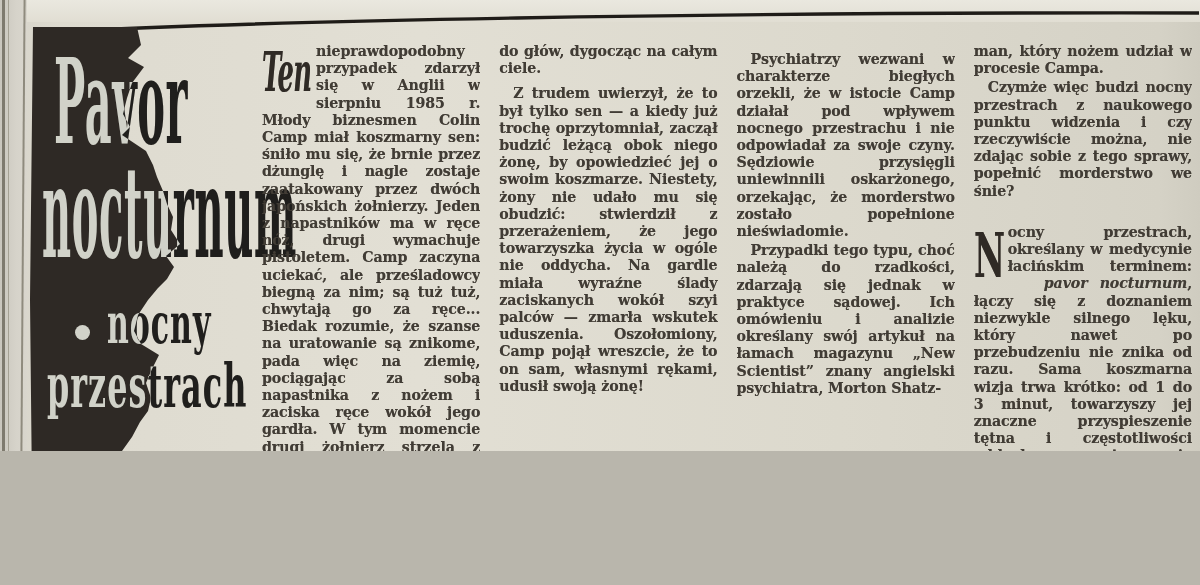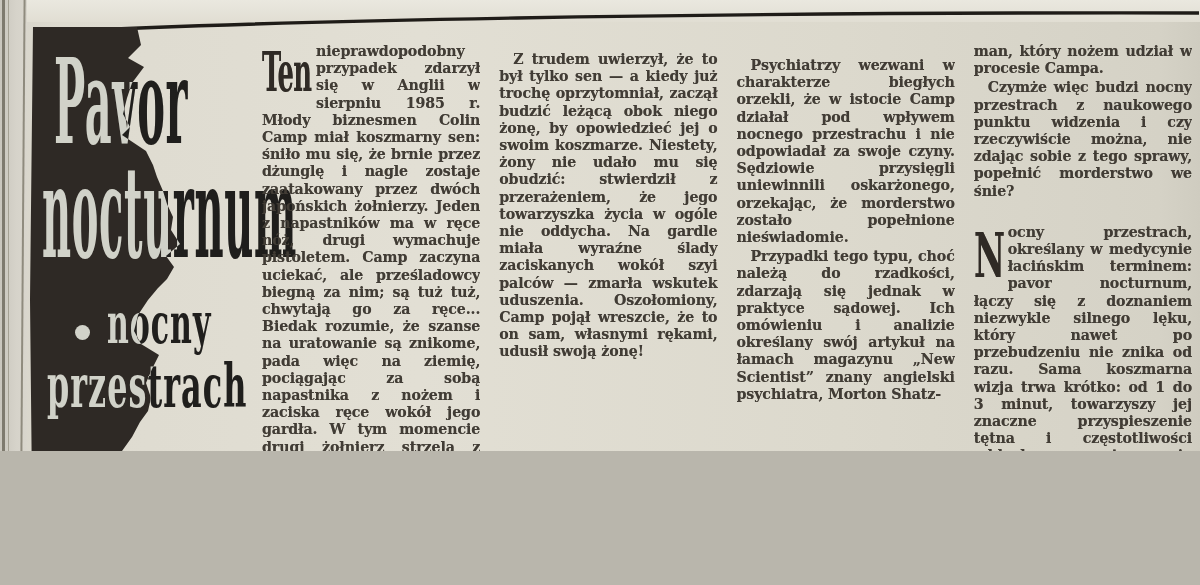--- a/index.html
+++ b/index.html
@@ -27,27 +27,27 @@
   .mh-bullet{position:absolute;left:75px;top:325px;width:15px;height:15px;border-radius:50%;background:#fffbee;}
   
   .columns{position:absolute;left:262px;top:43px;width:930px;height:484px;
     display:flex;gap:19px;}
   .col{flex:1 1 0;height:484px;overflow:hidden;
     color:#413c35;font-size:14.2px;line-height:17.2px;font-weight:bold;
     text-align:justify;letter-spacing:-0.1px;
     text-shadow:0 0 .5px rgba(62,56,48,.55);}
   .col p{margin:0;}
   .col p.indent{text-indent:14px;}
-  .drop-word{float:left;width:48px;height:52px;margin:3px 6px 0 0;}
+  .drop-word{float:left;width:48px;height:52px;margin:3px 6px 0 0;font-style:italic;}
   .drop-word .tx{display:inline-block;font-size:34px;line-height:32px;font-weight:bold;
     letter-spacing:-1px;transform:scale(0.76,1.6);transform-origin:0 0;color:#2f2a25;}
   .drop-cap{float:left;width:28px;height:50px;margin:2px 6px 0 0;}
   .drop-cap .tx{display:inline-block;font-size:40px;line-height:38px;font-weight:bold;
     transform:scale(0.85,1.55);transform-origin:0 0;color:#2f2a25;}
-  .it{}
+  .it{font-style:italic;margin-left:36px;}
 </style>
 </head>
 <body>
 
 <div class="page">
   <div class="top-paper"></div>
 
   <div class="spine">
     <div class="spine-line sl1"></div>
     <div class="spine-line sl2"></div>
@@ -69,24 +69,25 @@
     <div class="mh-bullet"></div>
     <div class="mh-word w3">nocny</div>
     <div class="mh-word w4">przestrach</div>
   </div>
 
   <div class="columns">
       <div class="col">
         <p><span class="drop-word"><span class="tx">Ten</span></span><span>nieprawdopodobny przypadek zdarzył się w Anglii w sierpniu 1985 r. Młody biznesmen Colin Camp miał koszmarny sen: śniło mu się, że brnie przez dżunglę i nagle zostaje zaatakowany przez dwóch japońskich żołnierzy. Jeden z napastników ma w ręce nóż, drugi wymachuje pistoletem. Camp zaczyna uciekać, ale prześladowcy biegną za nim; są tuż tuż, chwytają go za ręce... Biedak rozumie, że szanse na uratowanie są znikome, pada więc na ziemię, pociągając za sobą napastnika z nożem i zaciska ręce wokół jego gardła. W tym momencie drugi żołnierz strzela z pistoletu; Camp widzi dymek ulatujący z wycelowanej w niego lufy — i budzi się spocony od stóp</span></p>
       </div>
       <div class="col">
+        <p><span>do głów, dygocząc na całym ciele.</span></p>
         <p class="indent" style="margin-top: 8px;"><span>Z trudem uwierzył, że to był tylko sen — a kiedy już trochę oprzytomniał, zaczął budzić leżącą obok niego żonę, by opowiedzieć jej o swoim koszmarze. Niestety, żony nie udało mu się obudzić: stwierdził z przerażeniem, że jego towarzyszka życia w ogóle nie oddycha. Na gardle miała wyraźne ślady zaciskanych wokół szyi palców — zmarła wskutek uduszenia. Oszołomiony, Camp pojął wreszcie, że to on sam, własnymi rękami, udusił swoją żonę!</span></p>
       </div>
       <div class="col">
-        <p class="indent" style="margin-top: 14px;"><span>Psychiatrzy wezwani w charakterze biegłych orzekli, że w istocie Camp działał pod wpływem nocnego przestrachu i nie odpowiadał za swoje czyny. Sędziowie przysięgli uniewinnili oskarżonego, orzekając, że morderstwo zostało popełnione nieświadomie.</span></p>
+        <p class="indent" style="margin-top: 8px;"><span>Psychiatrzy wezwani w charakterze biegłych orzekli, że w istocie Camp działał pod wpływem nocnego przestrachu i nie odpowiadał za swoje czyny. Sędziowie przysięgli uniewinnili oskarżonego, orzekając, że morderstwo zostało popełnione nieświadomie.</span></p>
         <p class="indent" style="margin-top: 2px;"><span>Przypadki tego typu, choć należą do rzadkości, zdarzają się jednak w praktyce sądowej. Ich omówieniu i analizie określany swój artykuł na łamach magazynu „New Scientist” znany angielski psychiatra, Morton Shatz-</span></p>
       </div>
       <div class="col">
         <p><span>man, który nożem udział w procesie Campa.</span></p>
         <p class="indent" style="margin-top: 2px;"><span>Czymże więc budzi nocny przestrach z naukowego punktu widzenia i czy rzeczywiście można, nie zdając sobie z tego sprawy, popełnić morderstwo we śnie?</span></p>
         <p style="margin-top: 24px;"><span class="drop-cap"><span class="tx">N</span></span><span>ocny przestrach, określany w medycynie łacińskim terminem: </span><span class="it">pavor nocturnum</span><span>, łączy się z doznaniem niezwykle silnego lęku, który nawet po przebudzeniu nie znika od razu. Sama koszmarna wizja trwa krótko: od 1 do 3 minut, towarzyszy jej znaczne przyspieszenie tętna i częstotliwości oddechu, występowanie obfitych potów, gwałtowne odruchy motoryczne, niekiedy krzyk. Po zerwaniu się z łóżka człowiek, nie odzyskując jeszcze przy-</span></p>
       </div>
     </div>
 </div>
 

